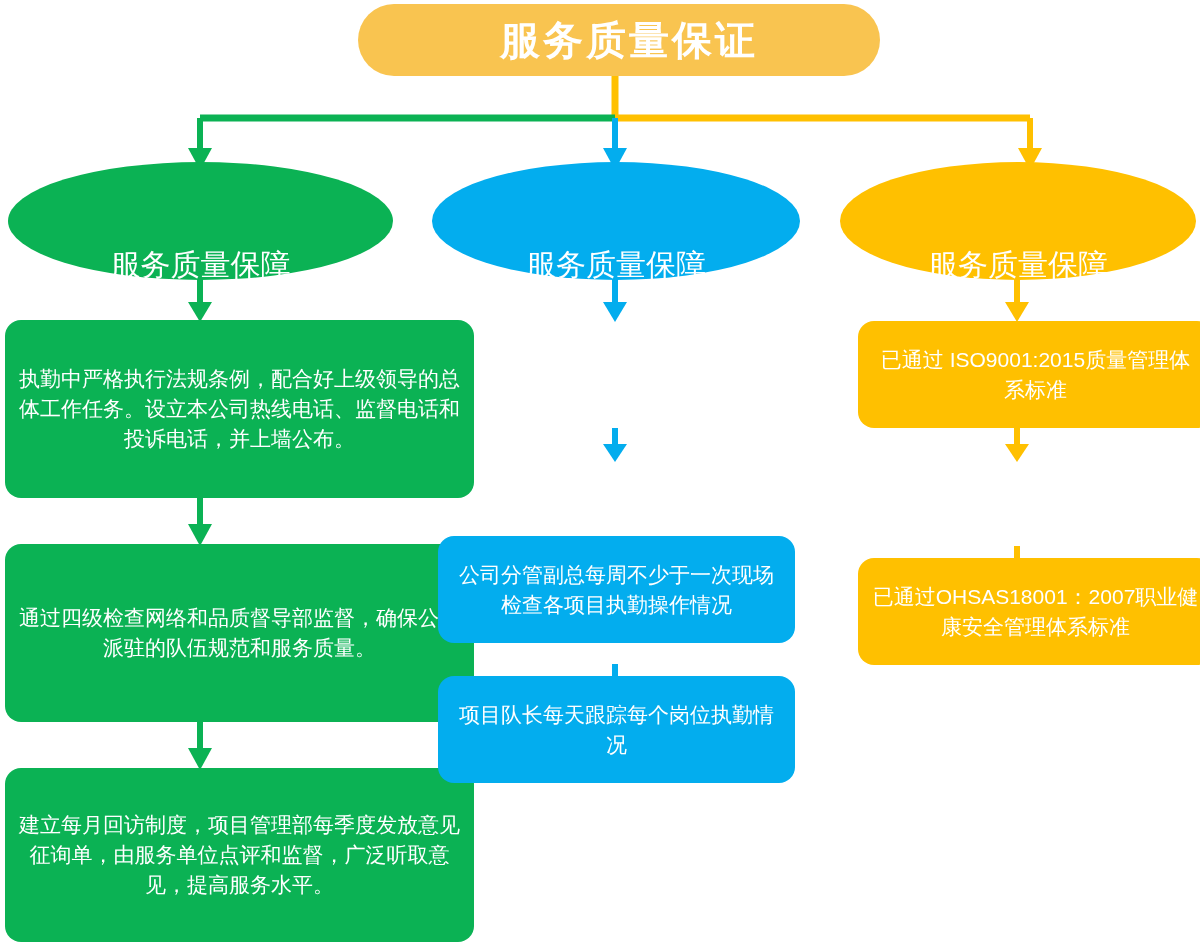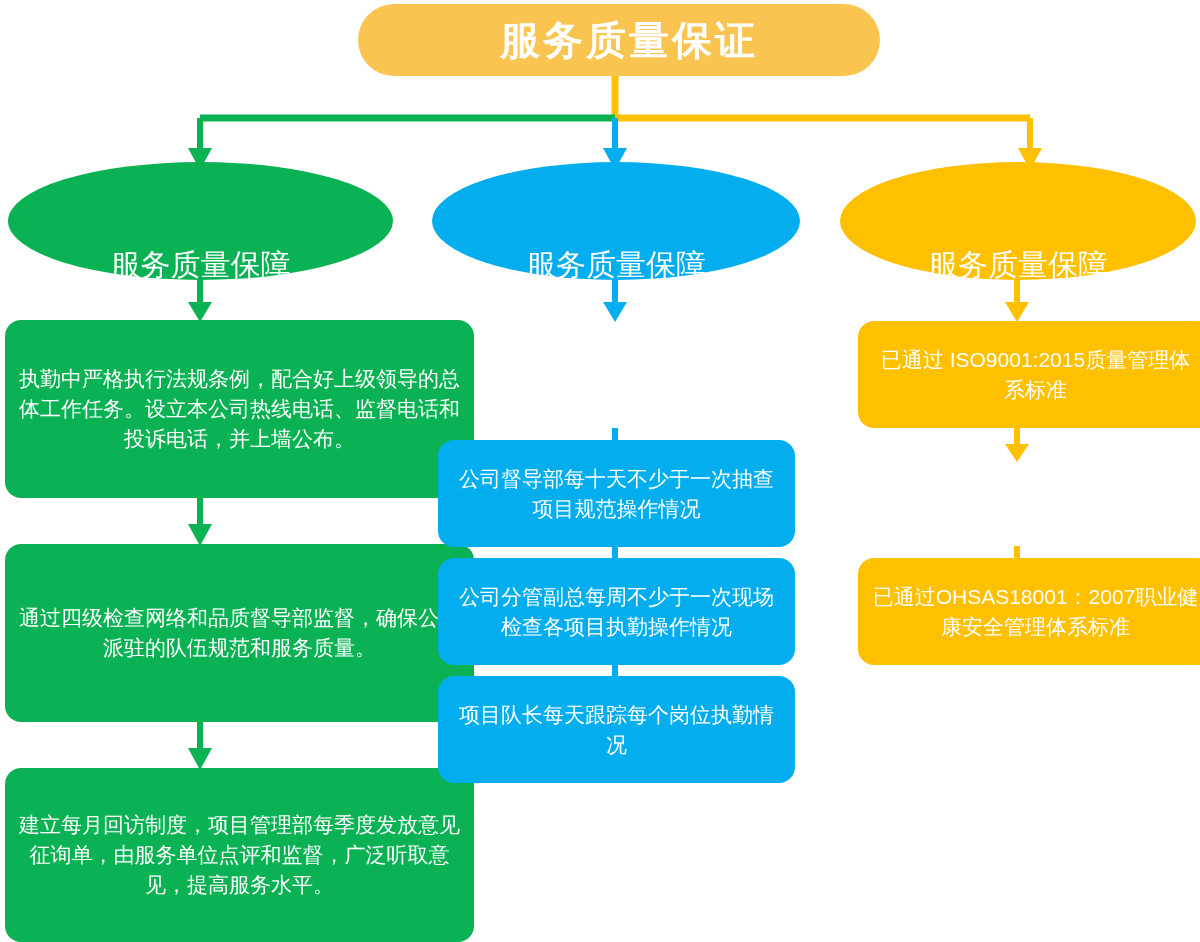--- a/index.html
+++ b/index.html
@@ -163,24 +163,21 @@
   <div class="node-box green col-green" style="top:320px; height:178px;">
     <span class="node-text">执勤中严格执行法规条例，配合好上级领导的总体工作任务。设立本公司热线电话、监督电话和投诉电话，并上墙公布。</span>
   </div>
   <div class="node-box green col-green" style="top:544px; height:178px;">
     <span class="node-text">通过四级检查网络和品质督导部监督，确保公司派驻的队伍规范和服务质量。</span>
   </div>
   <div class="node-box green col-green" style="top:768px; height:174px;">
     <span class="node-text">建立每月回访制度，项目管理部每季度发放意见征询单，由服务单位点评和监督，广泛听取意见，提高服务水平。</span>
   </div>
 
-  <div class="node-box blue col-blue" style="top:440px; height:107px;">
-    <span class="node-text">公司督导部每十天不少于一次抽查项目规范操作情况</span>
-  </div>
-  <div class="node-box blue col-blue" style="top:558px; height:107px;">
+  <div class="node-box blue col-blue" style="top:536px; height:107px;">
     <span class="node-text">公司分管副总每周不少于一次现场检查各项目执勤操作情况</span>
   </div>
   <div class="node-box blue col-blue" style="top:676px; height:107px;">
     <span class="node-text">项目队长每天跟踪每个岗位执勤情况</span>
   </div>
 
   <div class="node-box orange col-orange" style="top:321px; height:107px;">
     <span class="node-text">已通过 ISO9001:2015质量管理体系标准</span>
   </div>
   <div class="node-box orange col-orange" style="top:558px; height:107px;">

